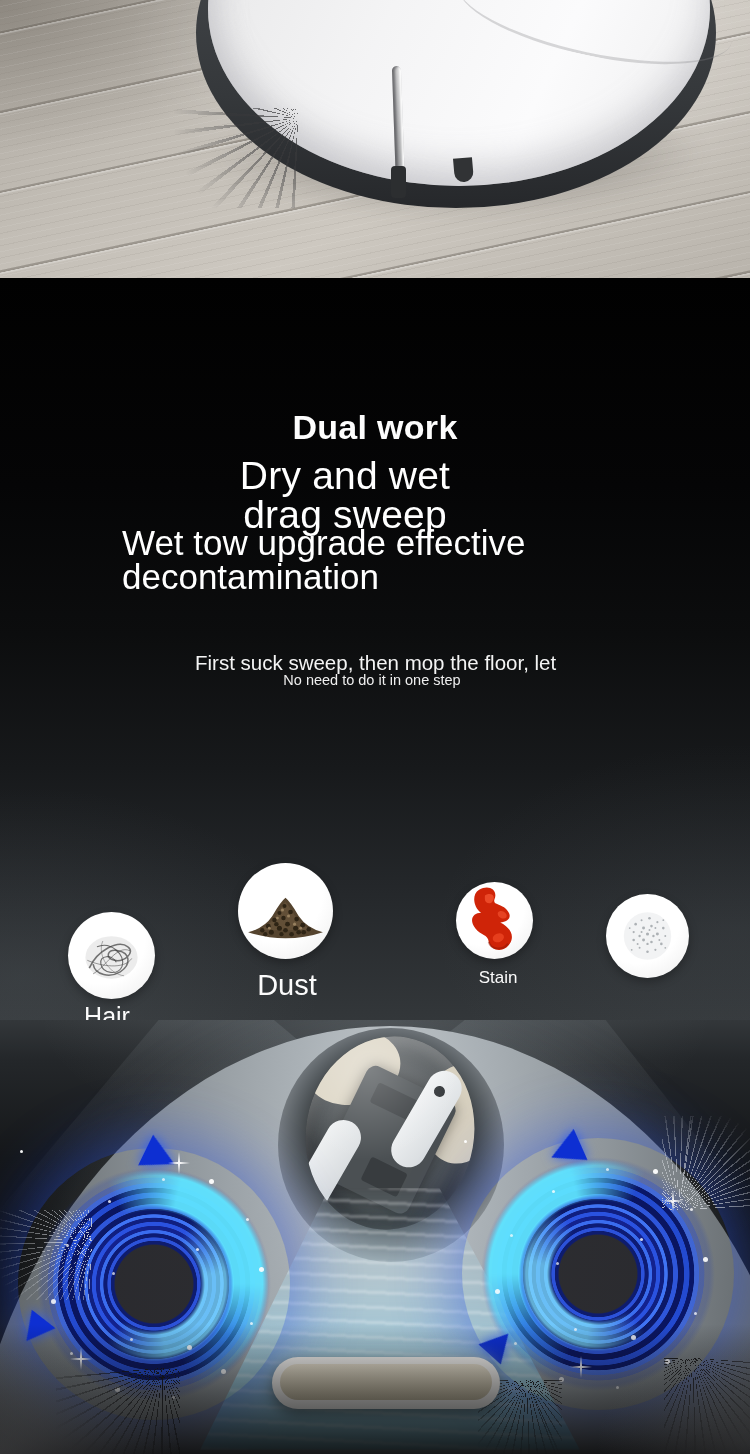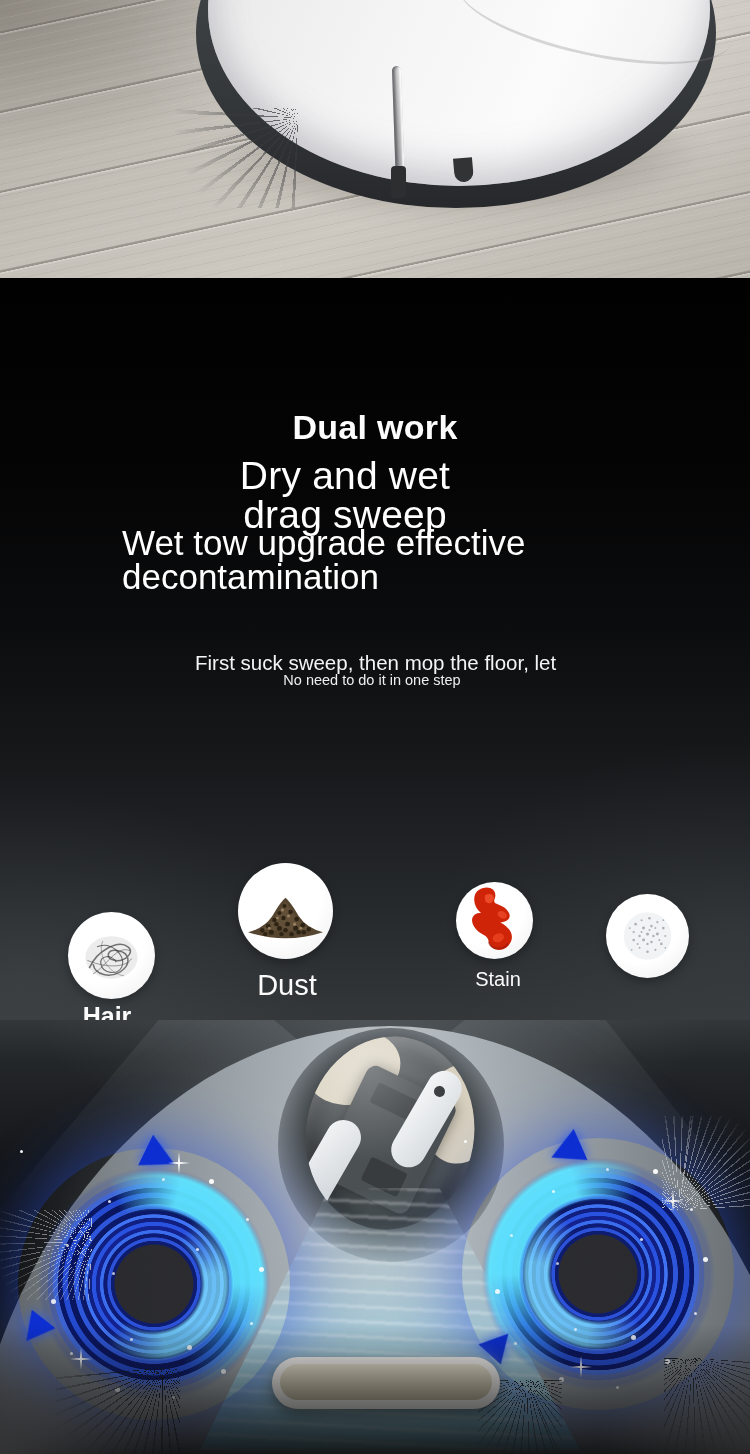--- a/index.html
+++ b/index.html
@@ -70,23 +70,23 @@
   
   .debris-circle { position:absolute; border-radius:50%;
       background:radial-gradient(circle at 38% 32%, #ffffff 0 55%, #f2f2f2 85%, #e6e6e6 100%);
       box-shadow:0 4px 10px rgba(0,0,0,.28); overflow:hidden; }
   .debris-circle svg { position:absolute; inset:0; width:100%; height:100%; }
   .c-hair  { left:68px;  top:912px; width:87px; height:87px; }
   .c-dust  { left:238px; top:863px; width:95px; height:96px; }
   .c-stain { left:456px; top:882px; width:77px; height:77px; }
   .c-ash   { left:606px; top:894px; width:83px; height:84px; }
   .debris-label { position:absolute; width:160px; text-align:center; color:#fbfbfb; font-weight:normal; }
-  .l-hair  { left:27px;  top:1002px; font-size:25px;font-weight:bold; }
+  .l-hair  { left:27px;  top:1002px; font-size:25px; }
   .l-dust  { left:207px; top:969px;  font-size:29px; }
-  .l-stain { left:418px; top:968px;  font-size:20px; }
+  .l-stain { left:418px; top:968px;  font-size:17px; }
   .l-ash   { left:568px; top:986px;  font-size:25px; }
 
   
   .underside { position:absolute; left:0; top:1020px; width:750px; height:434px; overflow:hidden;
       background:
         radial-gradient(ellipse 560px 220px at 50% 0%, rgba(190,200,206,.16), transparent 60%),
         linear-gradient(180deg,#33373a 0%, #24272a 9%, #151719 32%, #0b0c0d 65%, #101010 100%); }
   .ray { position:absolute; width:240px; height:430px; opacity:.45;
       background:linear-gradient(rgba(225,238,245,.22), rgba(225,238,245,0) 80%); }
   .ray-left  { left:40px;  top:-30px; transform:rotate(40deg); }

